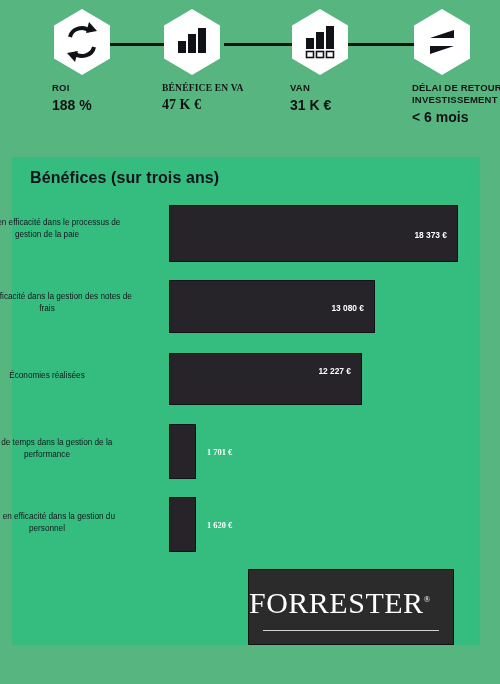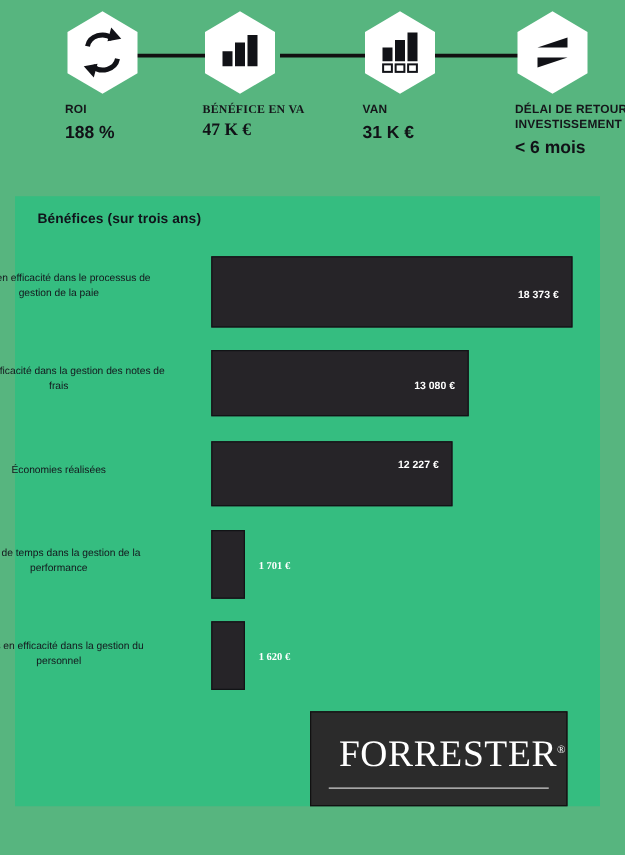--- a/index.html
+++ b/index.html
@@ -33,21 +33,21 @@
     font-size:14px;font-weight:700;color:#111217;
     line-height:18px;margin-top:2px;
   }
   
   .panel{
     position:absolute;left:12px;top:157px;width:468px;height:488px;
     background:#35bd80;
   }
   .panel-title{
     position:absolute;left:18px;top:12px;
-    font-size:11px;font-weight:700;color:#10131a;
+    font-size:16px;font-weight:700;color:#10131a;
     letter-spacing:.1px;
   }
   .chart{
     position:absolute;left:0;top:40px;width:433px;
   }
   .row{
     position:relative;height:73px;
   }
   .row-label{
     position:absolute;right:313px;width:170px;
@@ -69,21 +69,21 @@
   .bar-value.inside{right:10px;}
   .bar-value.outside{color:#ffffff;font-family:Liberation Serif, serif;}
   
   .logo-box{
     position:absolute;left:248px;top:569px;width:206px;height:76px;
     background:#2b2b2b;border:1px solid #111;
     box-sizing:border-box;
   }
   .logo-word{
     position:absolute;left:0;right:0;top:12px;
-    text-align:right;
+    text-align:left;
     font-family:"Liberation Serif", serif;
     color:#ffffff;
     font-size:30px;
     letter-spacing:.5px;
     line-height:34px;
     white-space:nowrap;
   }
   .logo-reg{
     font-size:9px;vertical-align:super;
   }

